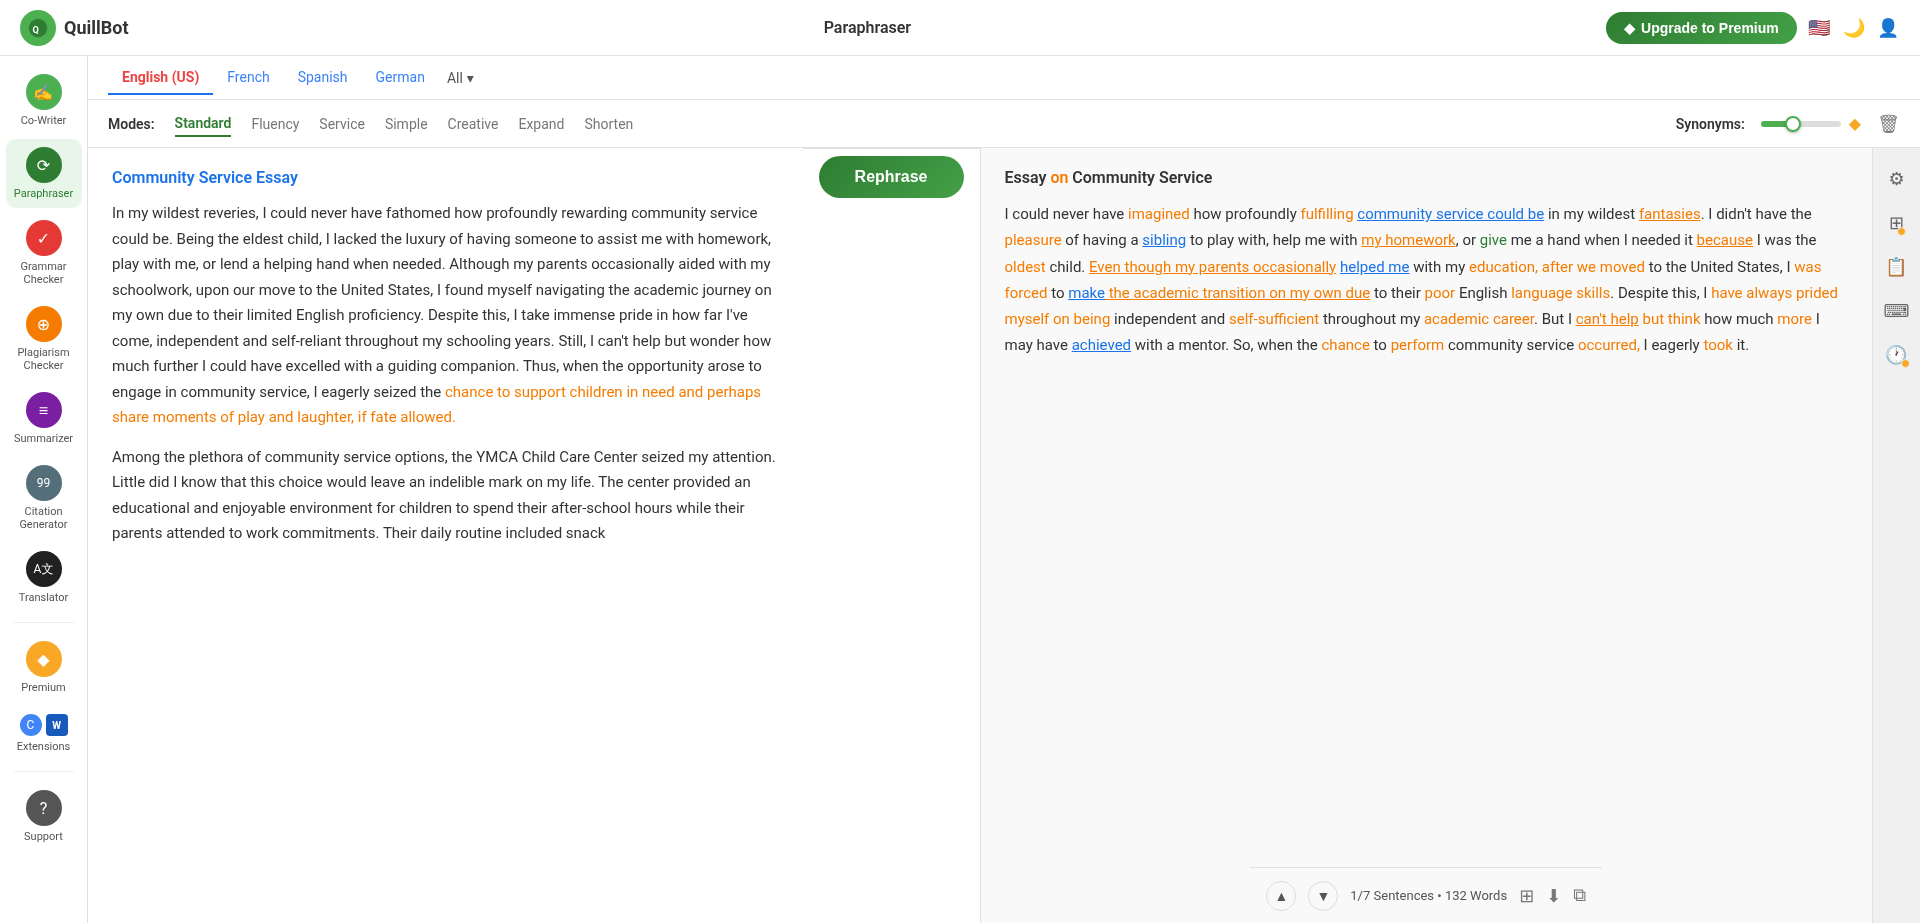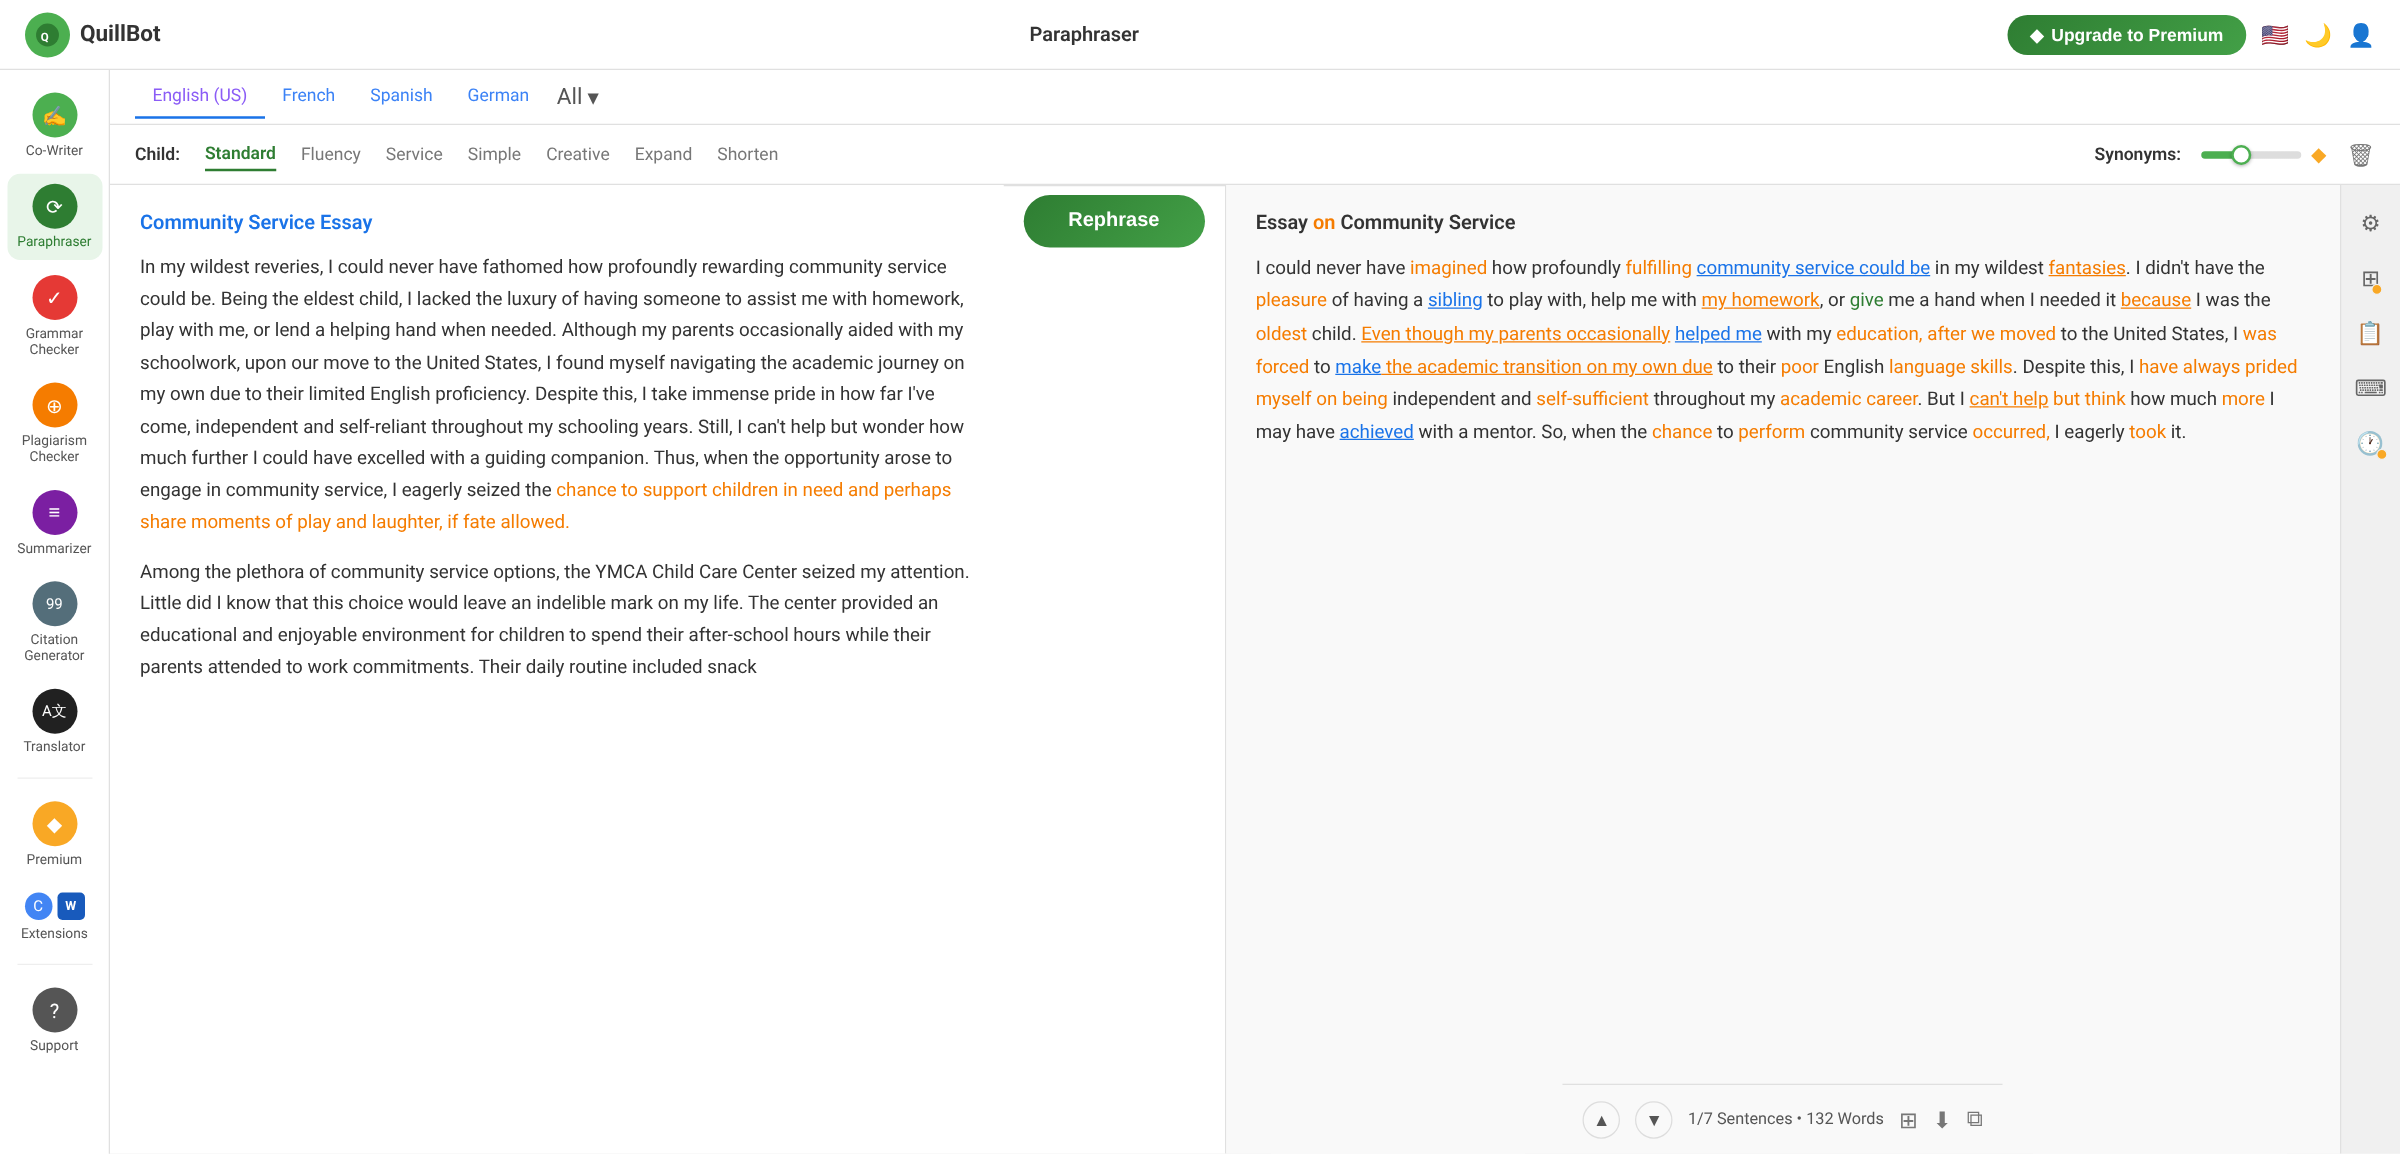--- a/index.html
+++ b/index.html
@@ -56,22 +56,22 @@
     }
 
     
     .lang-tabs {
       background: #fff; border-bottom: 1px solid #e0e0e0;
       display: flex; align-items: center; padding: 0 20px; height: 44px;
     }
     .lang-tab {
       padding: 8px 14px; font-size: 14px; color: #3b82f6; cursor: pointer; border-bottom: 2px solid transparent;
     }
-    .lang-tab.active { color: #8b5cf6; border-bottom: 2px solid #1a73e8; font-weight: 400; }
-    .lang-all { display: flex; align-items: center; gap: 4px; font-size: 18px; color: #555; cursor: pointer; padding: 8px 8px; }
+    .lang-tab.active { color: #ef4444; border-bottom: 2px solid #1a73e8; font-weight: 700; }
+    .lang-all { display: flex; align-items: center; gap: 4px; font-size: 14px; color: #555; cursor: pointer; padding: 8px 8px; }
 
     
     .modes-bar {
       background: #fff; border-bottom: 1px solid #e0e0e0;
       display: flex; align-items: center; padding: 0 20px; height: 48px; gap: 20px;
     }
     .modes-label { font-size: 14px; font-weight: 600; color: #333; }
     .mode-item { font-size: 14px; color: #777; cursor: pointer; padding: 4px 0; }
     .mode-item.active { color: #2e7d32; font-weight: 600; border-bottom: 2px solid #2e7d32; }
     .modes-right { margin-left: auto; display: flex; align-items: center; gap: 16px; }
@@ -233,21 +233,21 @@
     <div class="lang-tab active">English (US)</div>
     <div class="lang-tab">French</div>
     <div class="lang-tab">Spanish</div>
     <div class="lang-tab">German</div>
     <div class="lang-all">
       All <span>▾</span>
     </div>
   </div>
 
   <div class="modes-bar">
-    <span class="modes-label">Child:</span>
+    <span class="modes-label">Modes:</span>
     <span class="mode-item active">Standard</span>
     <span class="mode-item">Fluency</span>
     <span class="mode-item">Service</span>
     <span class="mode-item">Simple</span>
     <span class="mode-item">Creative</span>
     <span class="mode-item">Expand</span>
     <span class="mode-item">Shorten</span>
     <div class="modes-right">
       <span class="synonyms-label">Synonyms:</span>
       <div class="slider-container">

